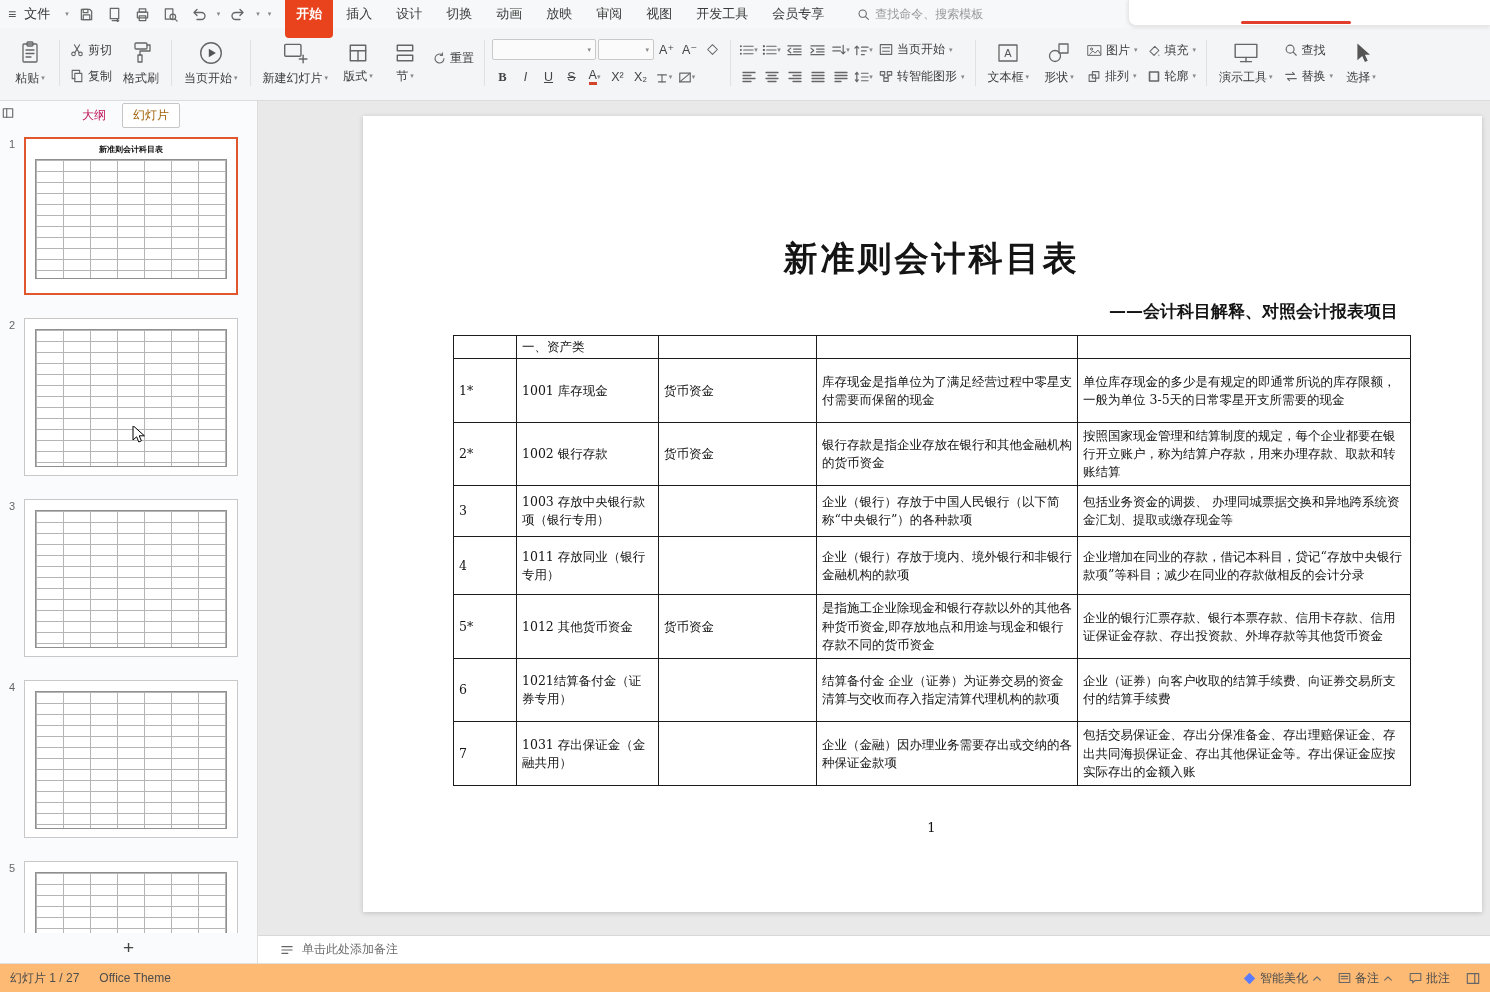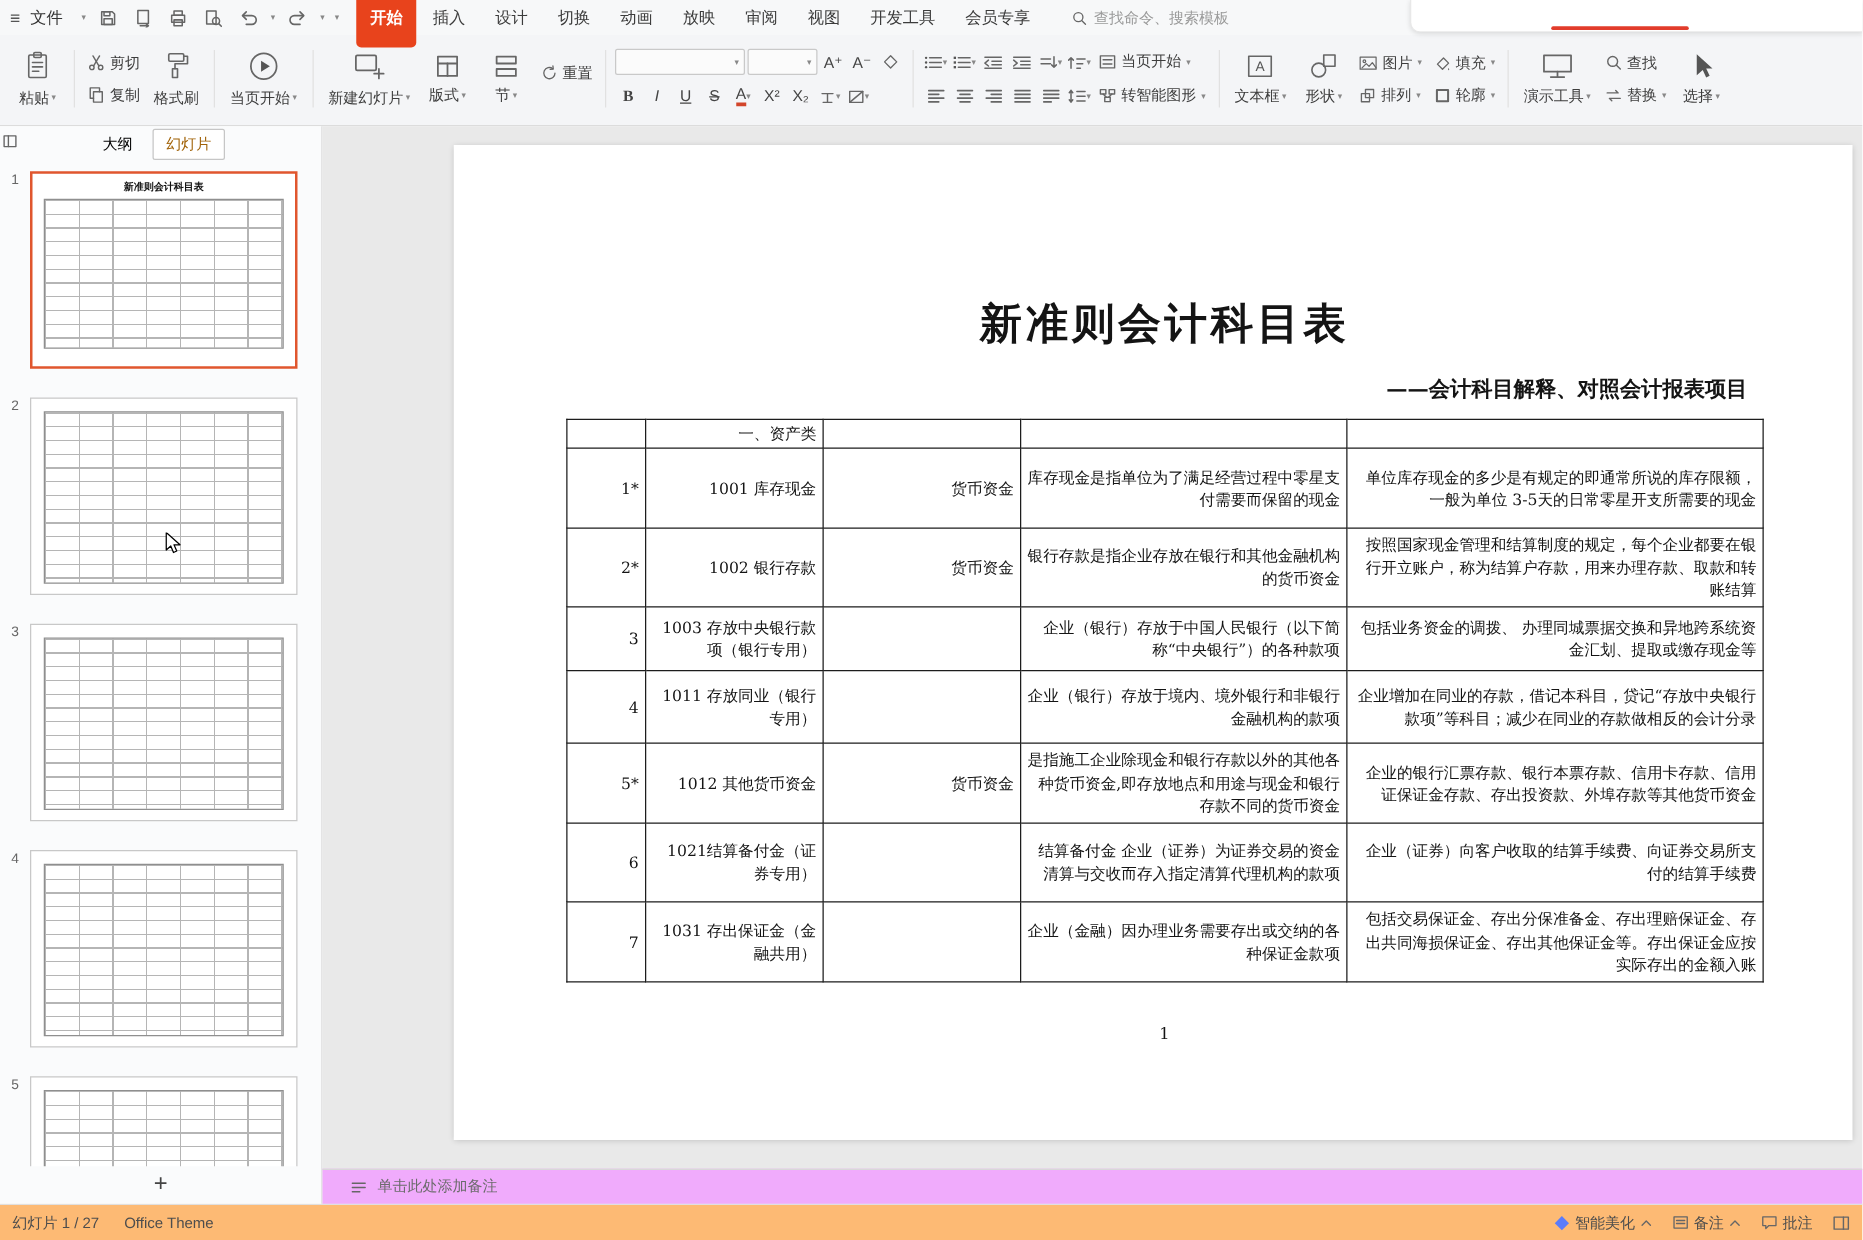--- a/index.html
+++ b/index.html
@@ -33,21 +33,21 @@
   .combo.font { width:104px; } .combo.size { width:56px; }
   .fmtrow { display:flex; align-items:center; gap:2px; }
   .fmtbtn { min-width:21px; height:20px; display:flex; align-items:center; justify-content:center; font-size:12.5px; color:#444; border-radius:2px; }
   .fmtbtn b { font-family:"Liberation Serif","DejaVu Serif",serif; }
 
   
   .workspace { height:862px; display:flex; }
   .left-panel { width:258px; background:#fafbfc; border-right:1px solid #ddd; display:flex; flex-direction:column; }
   .panel-tabs { height:28px; display:flex; align-items:center; gap:6px; padding-left:72px; position:relative; }
   .pane-toggle { position:absolute; left:2px; top:6px; }
-  .ptab { padding:3px 10px; font-size:12px; color:#000000; border-radius:2px; }
+  .ptab { padding:3px 10px; font-size:12px; color:#be185d; border-radius:2px; }
   .ptab.active { background:#fff; border:1px solid #c6c6c6; color:#a16207; }
   .thumbs { flex:1; overflow:hidden; padding-top:8px; }
   .thumb-row { display:flex; margin-bottom:23px; }
   .thumb-num { width:24px; text-align:center; font-size:11px; color:#666; padding-top:1px; }
   .thumb { width:214px; height:158px; background:#fff; border:1px solid #c8c8c8; position:relative; overflow:hidden; }
   .thumb.selected { border:2px solid #e0562e; }
   .t-title { font-size:8px; font-weight:bold; text-align:center; margin-top:5px; font-family:"DejaVu Serif","Liberation Serif",serif; color:#111; }
   .mini-table { margin:4px auto 0; width:192px; height:120px; border:1px solid #8f8f8f; background-image:
      repeating-linear-gradient(180deg,#b5b5b5 0 1px,transparent 1px 11px),
      repeating-linear-gradient(90deg,#b5b5b5 0 1px,transparent 1px 27px); }
@@ -56,27 +56,27 @@
 
   .main { flex:1; display:flex; flex-direction:column; background:#e9e9e9; min-width:0; }
   .slide-wrap { flex:1; position:relative; overflow:hidden; }
   .slide { position:absolute; left:105px; top:15px; width:1119px; height:796px; background:#fff; box-shadow:0 1px 5px rgba(0,0,0,.18); }
   .slide-inner { position:absolute; left:90px; top:0; width:957px; font-family:"DejaVu Serif","Liberation Serif",serif; color:#141414; }
   .s-title { margin-top:120px; font-size:34px; font-weight:bold; text-align:center; letter-spacing:3px; }
   .s-subtitle { margin-top:18px; font-size:17px; font-weight:bold; text-align:right; padding-right:12px; }
   .acct-table { margin-top:12px; width:957px; border-collapse:collapse; table-layout:fixed; font-size:12.5px; }
   .acct-table th, .acct-table td { border:1px solid #1c1c1c; padding:2px 5px; vertical-align:middle; line-height:1.45; }
   .acct-table th { font-size:13px; text-align:center; font-weight:bold; padding:3px 2px; }
-  .acct-table td { text-align:right; }
+  .acct-table td { text-align:left; }
   tr.hr-h{height:21px} tr.hr-s{height:21px}
   tr.hr1{height:64px} tr.hr2{height:63px} tr.hr3{height:51px} tr.hr4{height:58px}
   tr.hr5{height:64px} tr.hr6{height:63px} tr.hr7{height:64px}
   .s-page { margin-top:34px; text-align:center; font-size:13px; }
 
-  .notes-bar { height:28px; background:#f0abfc; border-top:1px solid #d8d8d8; display:flex; align-items:center; gap:8px; padding-left:22px; color:#6b6b6b; font-size:12px; }
+  .notes-bar { height:28px; background:#ffffff; border-top:1px solid #d8d8d8; display:flex; align-items:center; gap:8px; padding-left:22px; color:#6b6b6b; font-size:12px; }
 
   
   .statusbar { height:29px; background:#fdba74; border-top:1px solid #e0e0e0; display:flex; align-items:center; padding:0 10px; gap:20px; font-size:12px; color:#4d4d4d; }
   .sb-right { margin-left:auto; display:flex; align-items:center; gap:16px; }
   .sb-item { display:flex; align-items:center; gap:4px; }
 
   .cursor { position:absolute; left:132px; top:426px; z-index:60; }
 </style>
 </head>
 <body>

